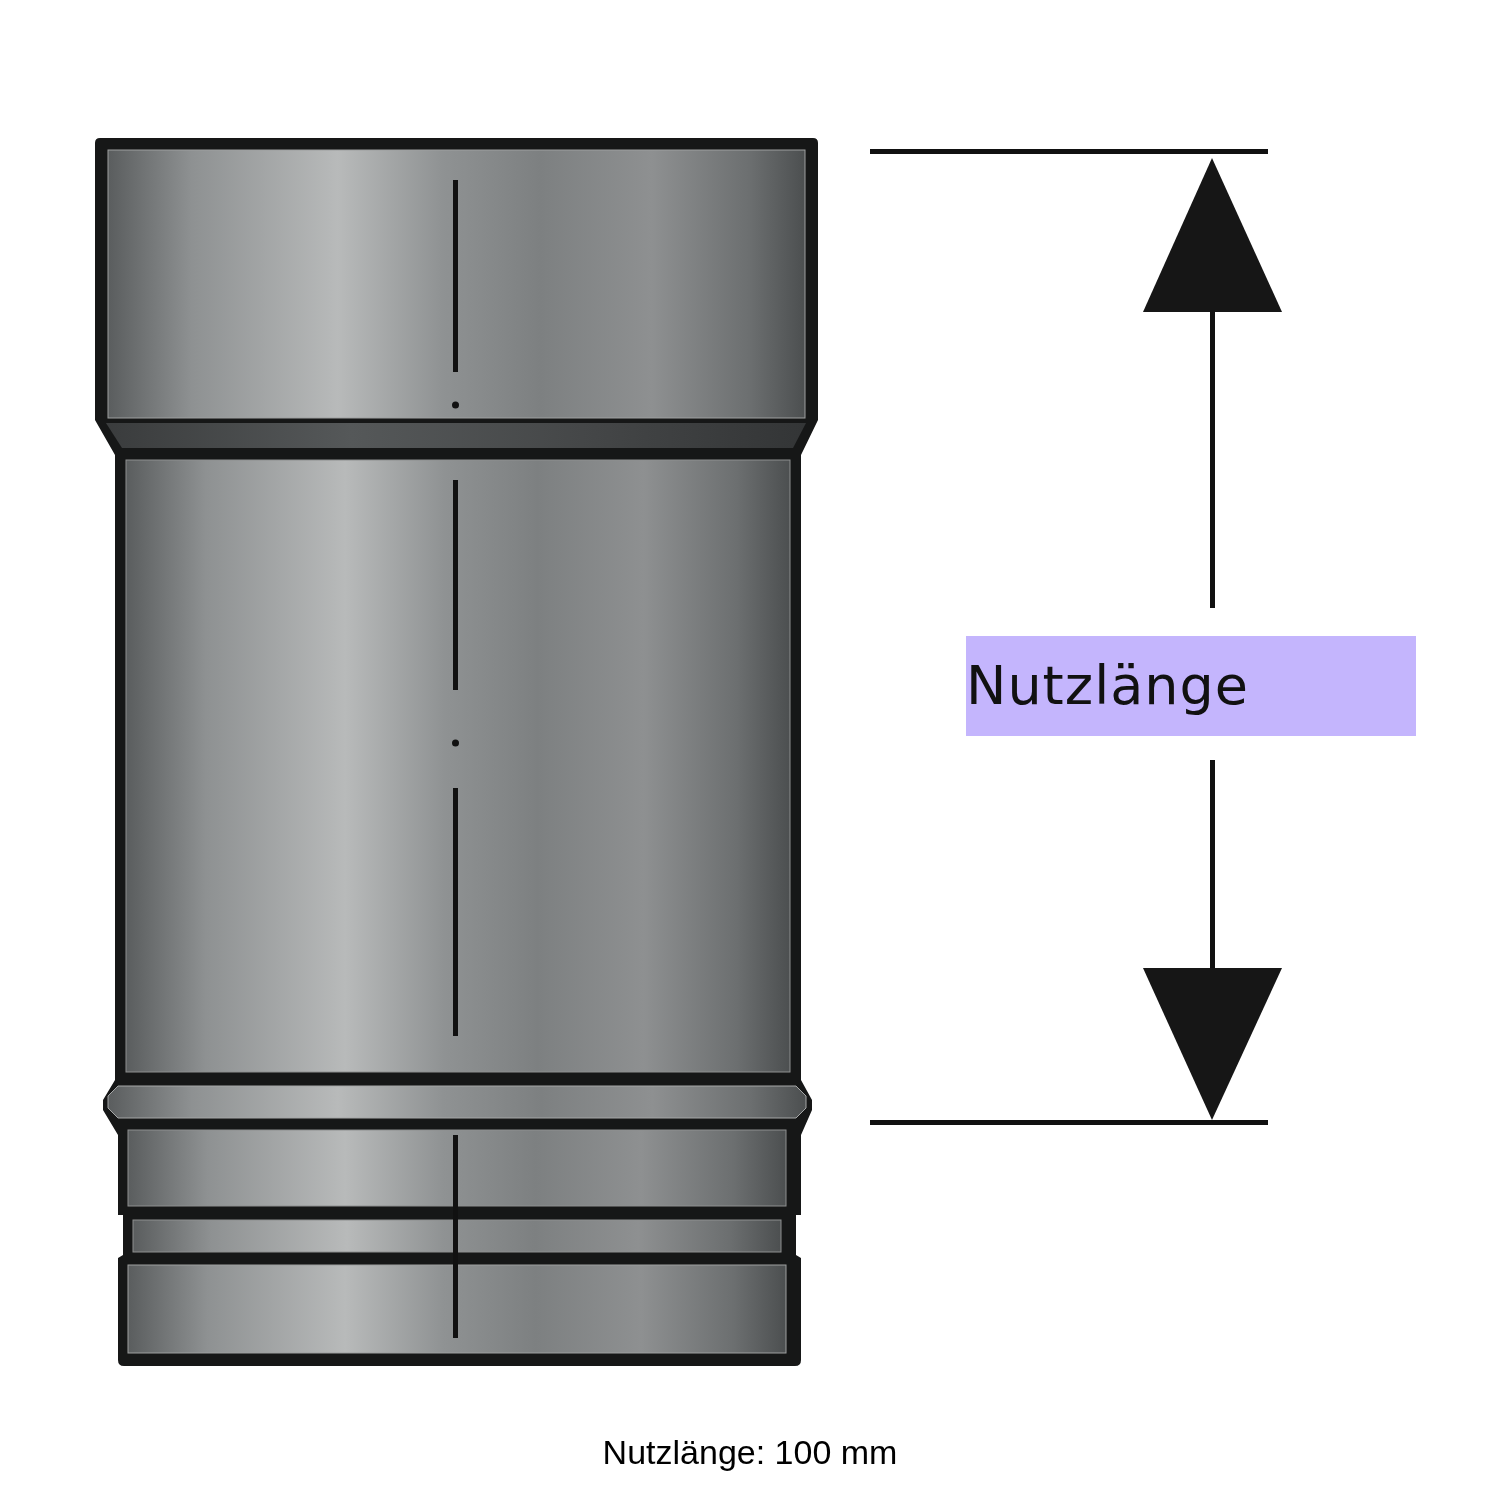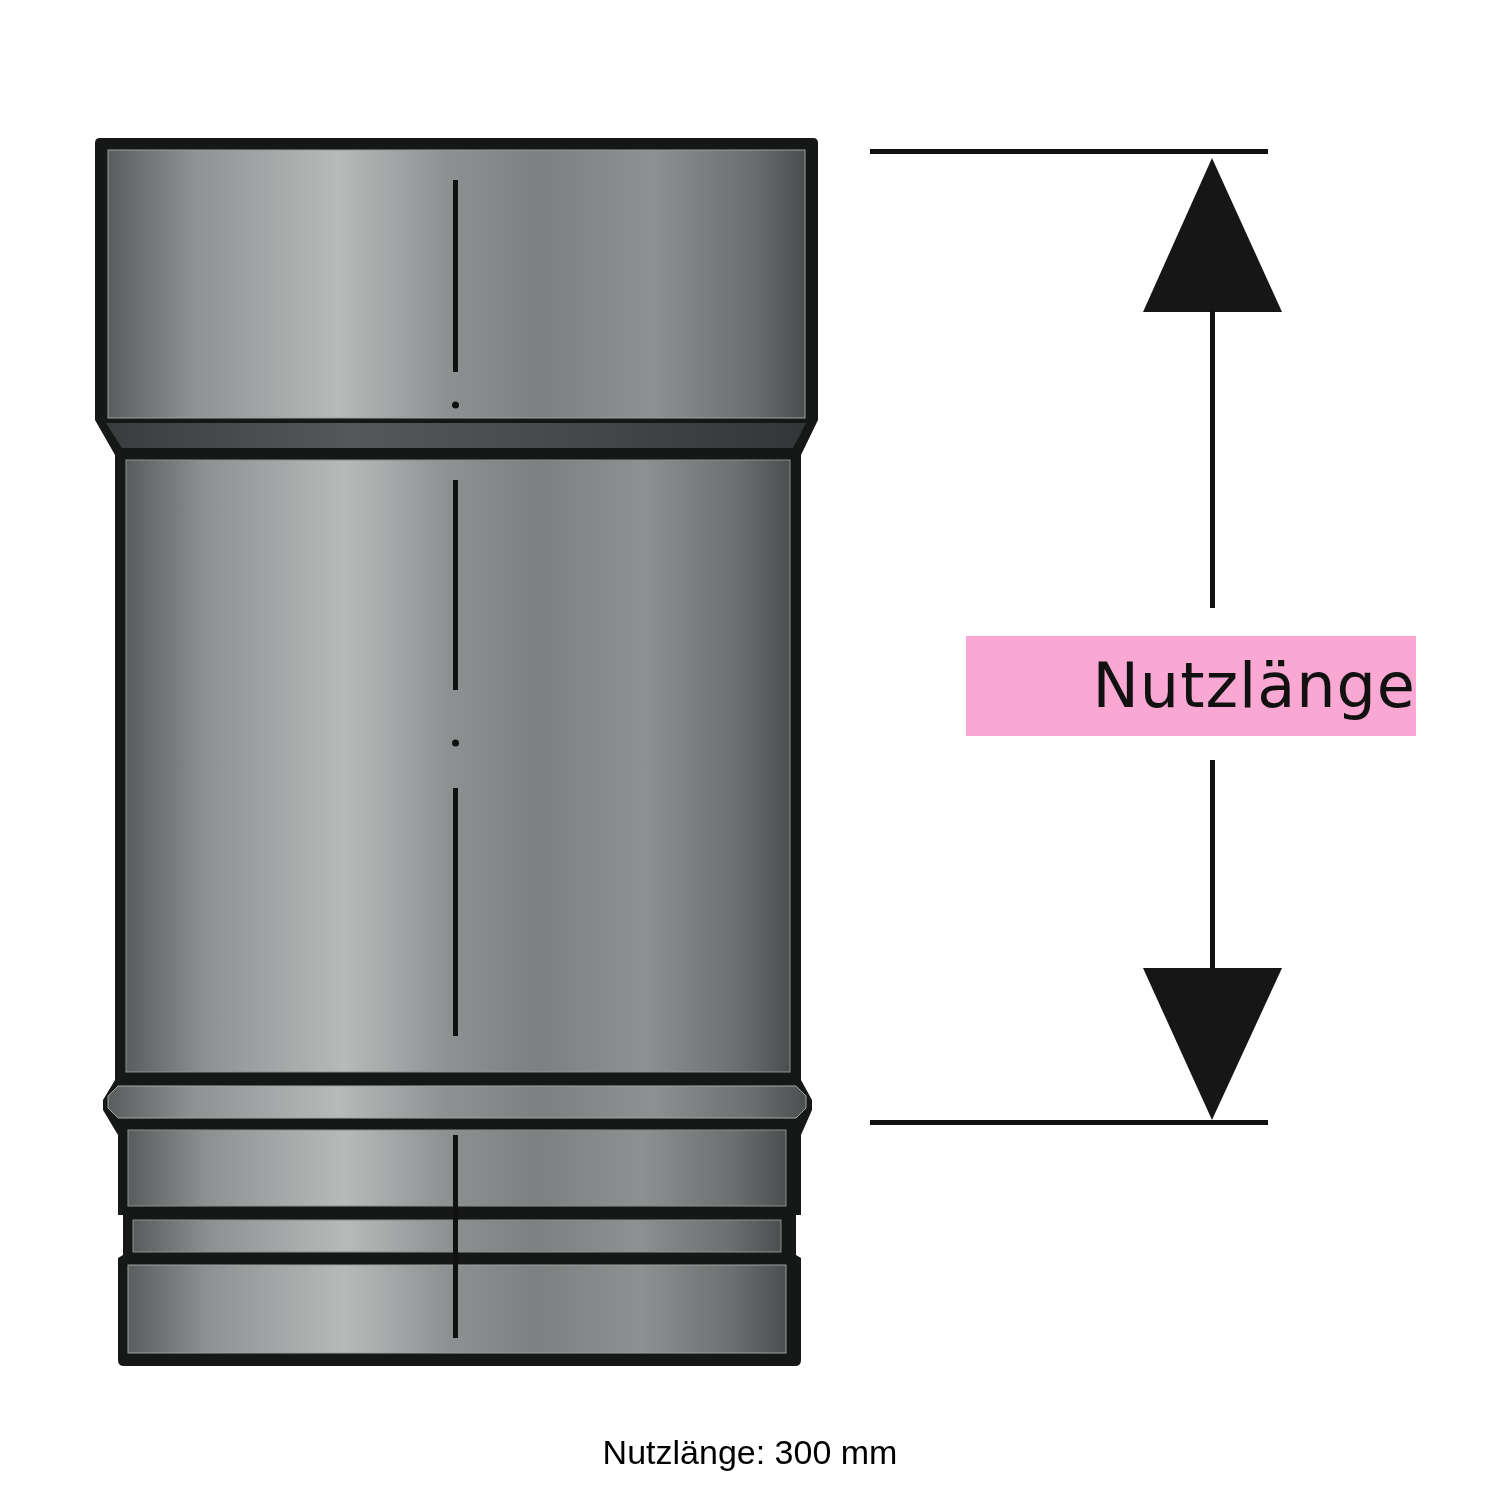--- a/index.html
+++ b/index.html
@@ -26,28 +26,28 @@
       left: 0;
       top: 0;
     }
     .dim-label {
       position: absolute;
       left: 966px;
       top: 636px;
       width: 450px;
       height: 100px;
       font-family: "DejaVu Sans", sans-serif;
-      font-size: 62px;
+      font-size: 54px;
       font-weight: normal;
       color: #111111;
       letter-spacing: 1px;
       line-height: 100px;
       white-space: nowrap;
-      background: #f9a8d4;
-      text-align: right;
+      background: #c4b5fd;
+      text-align: left;
     }
     .caption {
       position: absolute;
       left: 0;
       top: 1430px;
       width: 1500px;
       text-align: center;
       font-family: "Liberation Sans", sans-serif;
       font-size: 34px;
       color: #000000;
@@ -112,13 +112,13 @@
       <polygon points="1212,158 1282,312 1143,312" fill="#161616"></polygon>
       <rect x="1210" y="310" width="5" height="298" fill="#111111"></rect>
       <rect x="1210" y="760" width="5" height="212" fill="#111111"></rect>
       <polygon points="1143,968 1282,968 1212,1120" fill="#161616"></polygon>
     </g>
   </svg>
 
   <div class="dim-label">Nutzlänge</div>
 </div>
 
-<div class="caption">Nutzlänge: 300 mm</div>
+<div class="caption">Nutzlänge: 100 mm</div>
 
 </body></html>

